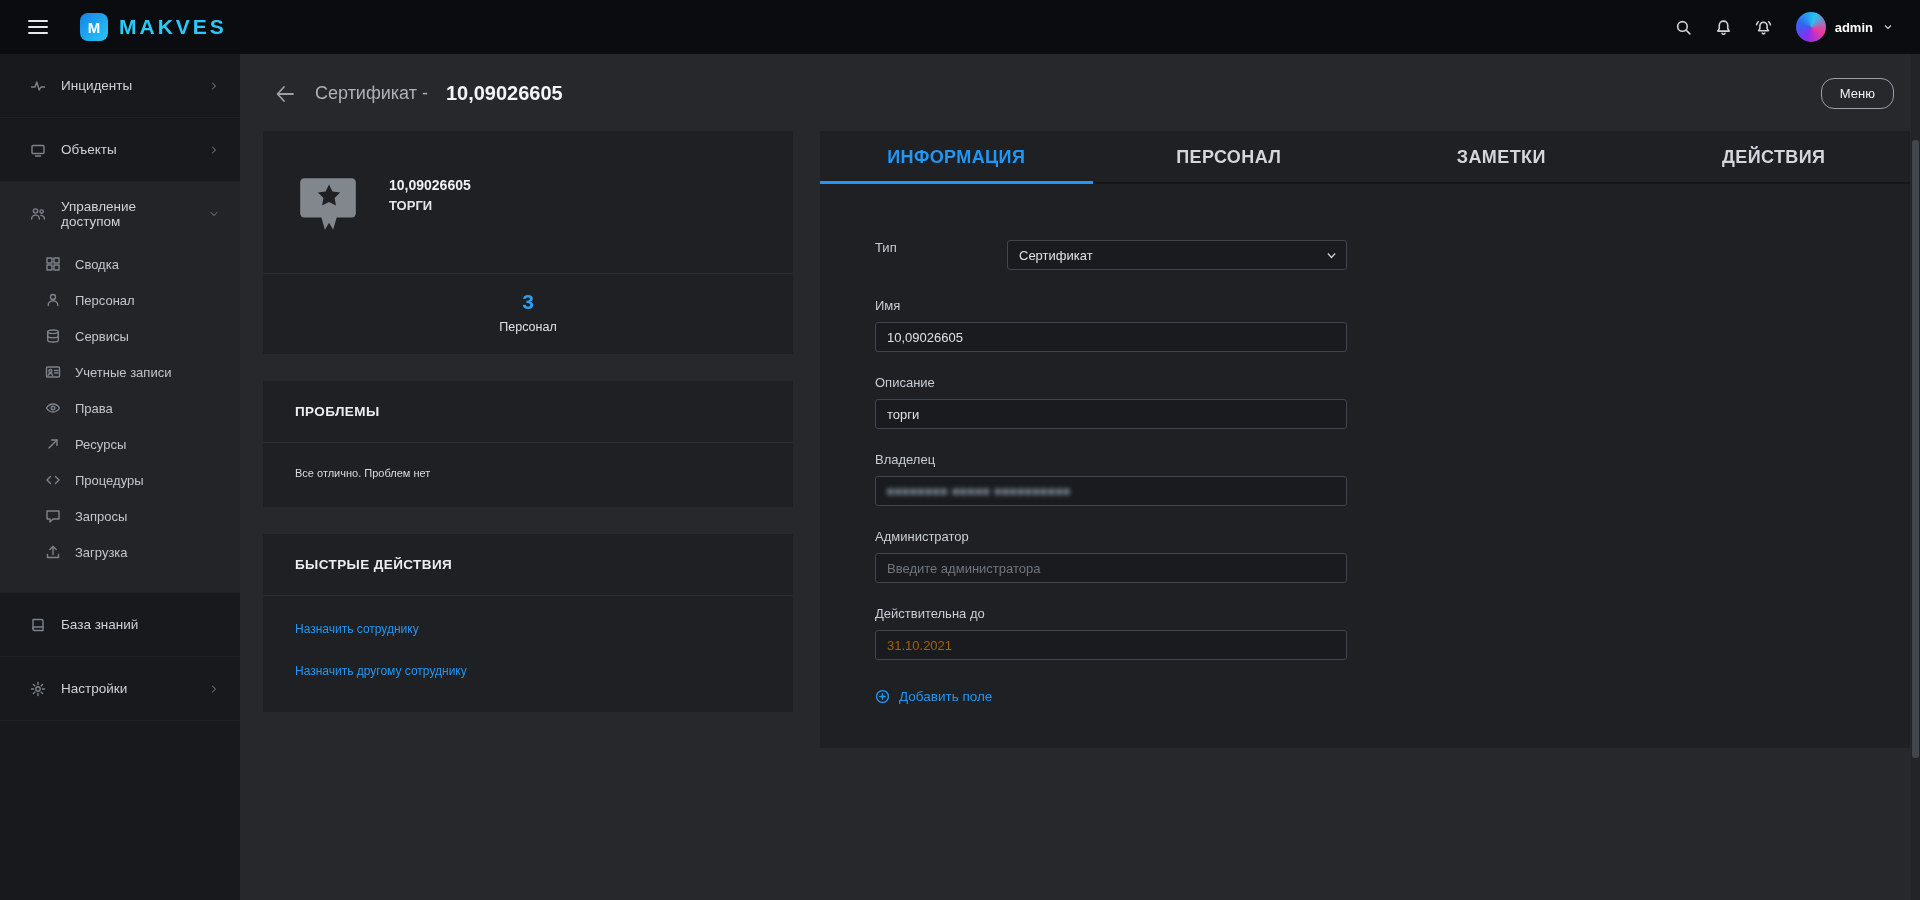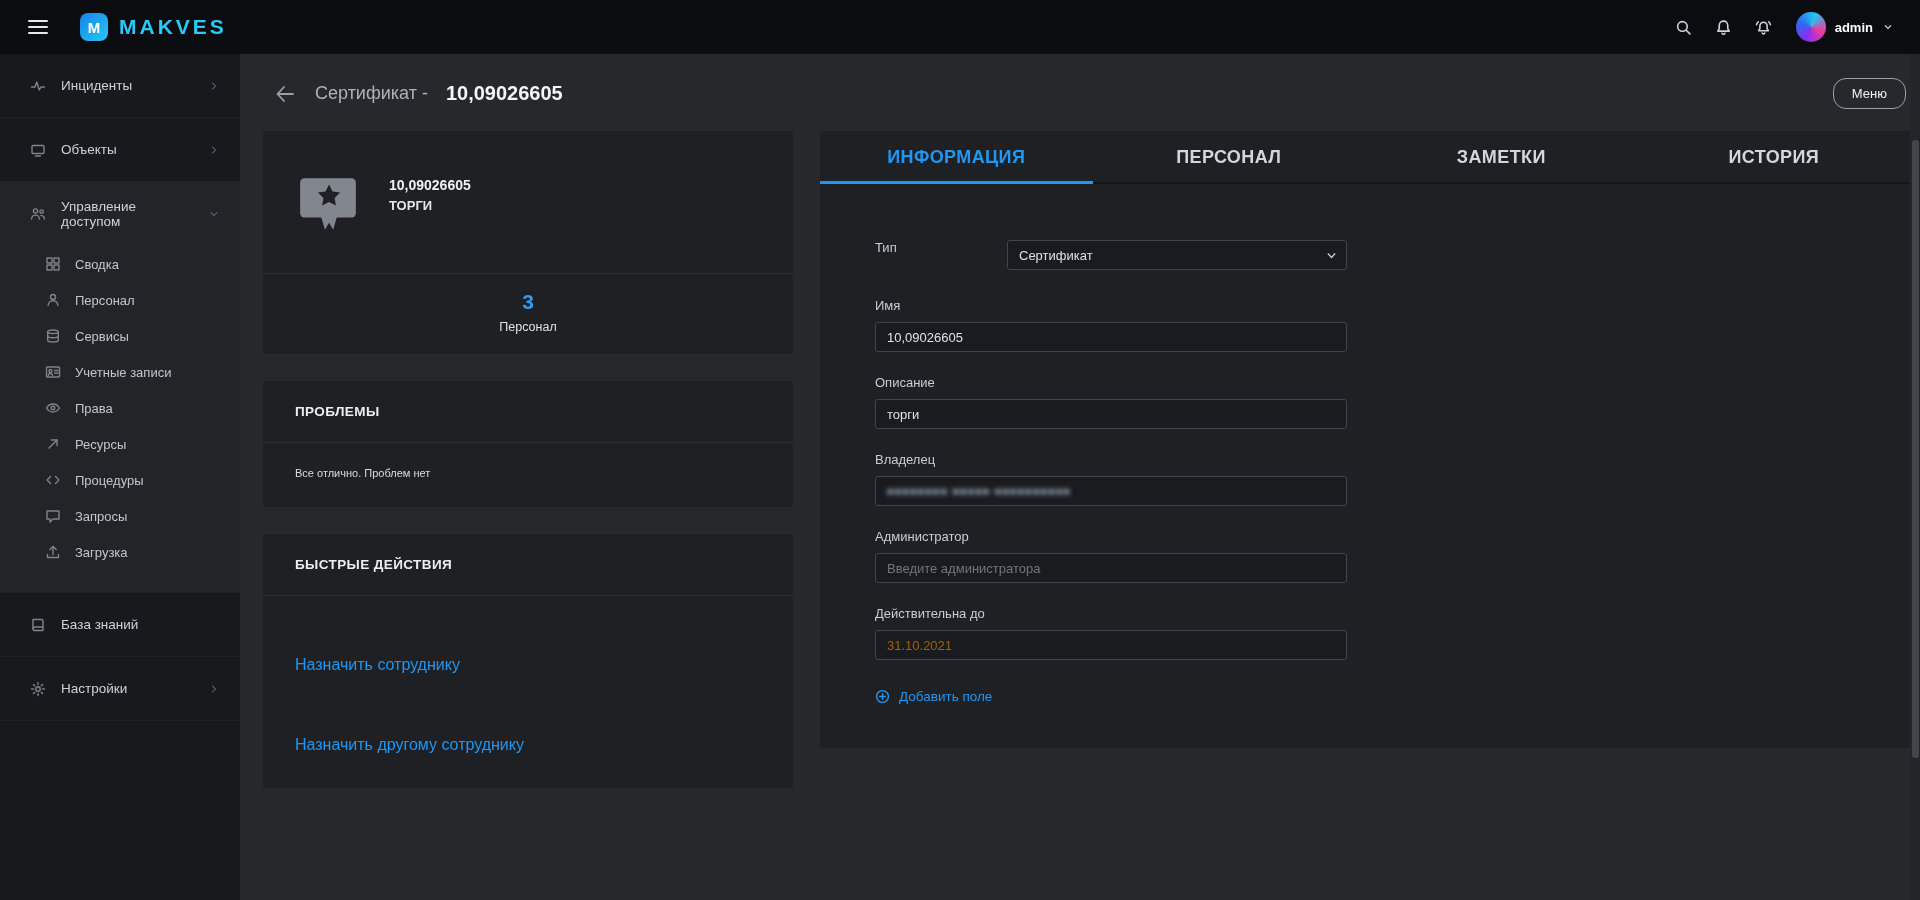--- a/index.html
+++ b/index.html
@@ -53,21 +53,21 @@
   .side-item .chev { margin-left: auto; width: 12px; height: 12px; stroke: #6b7076; }
   .side-group { background: #222428; border-bottom: 1px solid #1f2126; padding-bottom: 22px; }
   .side-group .group-head { border-bottom: none; }
   .sub-item {
     height: 36px; display: flex; align-items: center; gap: 14px;
     padding: 0 20px 0 45px; color: #c2c6cb; font-size: 13px; cursor: pointer;
   }
 
   
   main { flex: 1; display: flex; flex-direction: column; padding: 0 10px 0 23px; min-width: 0; }
-  .page-header { display: flex; align-items: center; gap: 18px; margin: 24px 4px 22px 10px; }
+  .page-header { display: flex; align-items: center; gap: 18px; margin: 24px 16px 22px 10px; }
   .back-btn { background: none; border: none; display: flex; align-items: center; }
   .back-btn svg { width: 24px; height: 24px; stroke: #9aa0a6; fill: none; stroke-width: 1.8; stroke-linecap: round; stroke-linejoin: round; }
   .title-prefix { color: #aeb2b8; font-size: 18px; }
   .title-id { color: #f4f5f7; font-size: 20px; font-weight: bold; }
   .menu-btn {
     margin-left: auto; background: transparent; color: #eef0f2;
     border: 1px solid #9aa0a6; border-radius: 13px;
     padding: 7px 18px; font-size: 13px;
   }
 
@@ -81,21 +81,21 @@
   .cert-title-block { padding-top: 8px; }
   .cert-name { color: #f0f1f3; font-weight: bold; font-size: 14px; }
   .cert-sub { color: #e4e6e9; font-weight: bold; font-size: 13px; margin-top: 5px; }
   .cert-count { text-align: center; padding: 16px 0 20px; cursor: pointer; }
   .count-num { color: #2e9df5; font-size: 21px; font-weight: bold; }
   .count-label { color: #dfe2e5; font-size: 12.5px; margin-top: 6px; }
 
   .card-title { padding: 23px 32px; color: #eceef0; font-weight: bold; font-size: 13.5px; letter-spacing: .4px; }
   .card-body { padding: 24px 32px 28px; color: #d9dcdf; font-size: 11px; }
   .actions-body { padding: 26px 32px 34px; display: flex; flex-direction: column; gap: 28px; }
-  .action-link { color: #2196f3; font-size: 16px; text-decoration: none; cursor: pointer; margin-top: 34px; }
+  .action-link { color: #2196f3; font-size: 12px; text-decoration: none; cursor: pointer; }
 
   
   .panel { flex: 1; background: #1e2024; min-height: 615px; min-width: 0; }
   .tabs { display: flex; border-bottom: 2px solid #141619; }
   .tab {
     flex: 1; text-align: center; padding: 16px 0 14px;
     color: #d3d6da; font-weight: bold; font-size: 18px; letter-spacing: .4px;
     cursor: pointer; position: relative; background: none; border: none;
   }
   .tab.active { color: #2196f3; }
@@ -349,21 +349,21 @@
             </div>
           </div>
 
         </div>
 
         <section class="panel">
           <div class="tabs">
             <button class="tab active">ИНФОРМАЦИЯ</button>
             <button class="tab">ПЕРСОНАЛ</button>
             <button class="tab">ЗАМЕТКИ</button>
-            <button class="tab">ИСТОРИЯ</button>
+            <button class="tab">ДЕЙСТВИЯ</button>
           </div>
 
           <div class="form">
 
             <div class="field row">
               <label class="f-label">Тип</label>
               <div class="select-wrap">
                 <select class="f-select">
                   <option>Сертификат</option>
                 </select>

